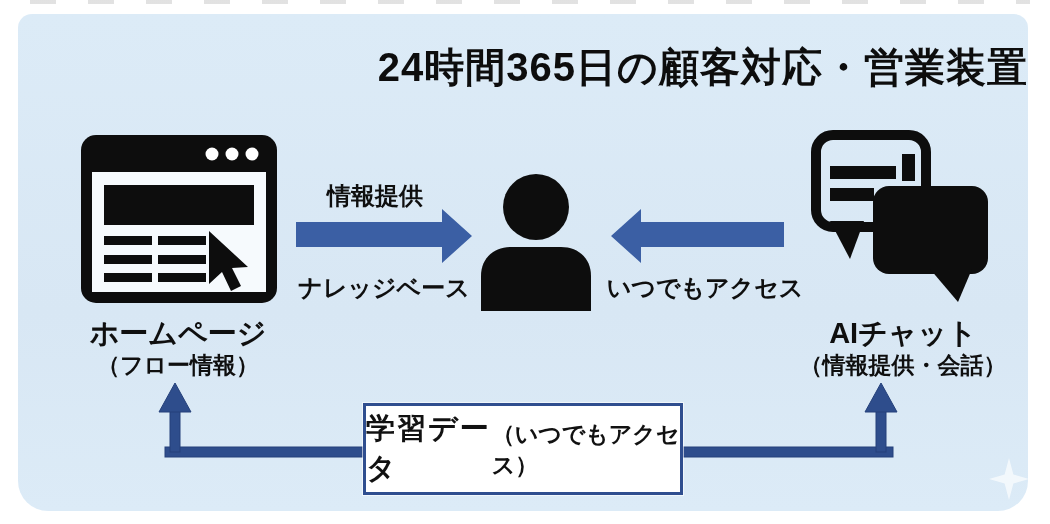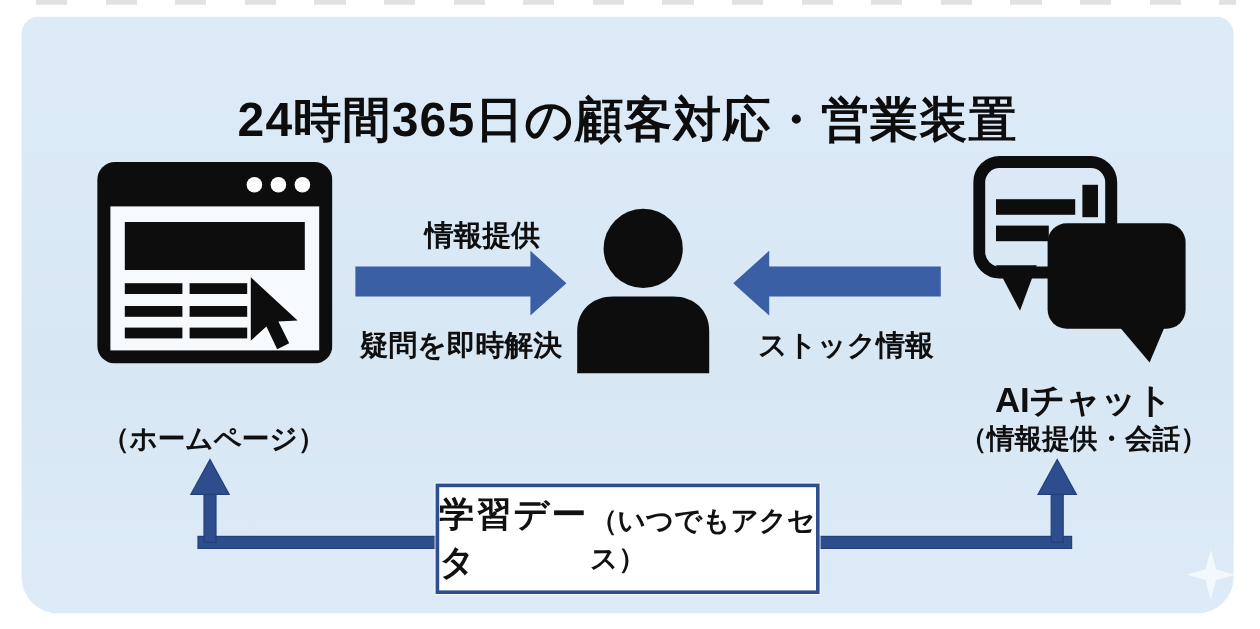--- a/index.html
+++ b/index.html
@@ -11,22 +11,22 @@
   .panel{
     position:absolute;left:18px;top:14px;width:1010px;height:497px;
     background:linear-gradient(180deg,#dcebf7 0%,#d8e7f4 60%,#dcebf7 100%);
     border-radius:14px 14px 30px 30px;
   }
   .artifact-top{
     position:absolute;left:30px;top:0;width:1000px;height:4px;opacity:.25;
     background:repeating-linear-gradient(90deg,#8a8a8a 0 26px,transparent 26px 58px);
   }
   .title{
-    position:absolute;left:0;top:26px;width:1010px;text-align:center;
-    font-size:40px;font-weight:800;letter-spacing:1px;color:#0d0d0d;margin-top:32px;
+    position:absolute;left:0;top:26px;width:1010px;text-align:right;
+    font-size:40px;font-weight:800;letter-spacing:1px;color:#0d0d0d;
   }
   .lbl{position:absolute;font-weight:800;color:#0f0f0f;white-space:nowrap;transform:translateX(-50%);}
   .lbl.big{font-size:29px;}
   .lbl.mid{font-size:24px;}
   .lbl.small{font-size:23px;}
   .lbl.huge{font-size:30px;letter-spacing:2px;}
   .abs{position:absolute;}
   .kbox{
     position:absolute;left:345px;top:389px;width:320px;height:92px;
     background:#ffffff;border:3px solid #2f4e8f;box-sizing:border-box;
@@ -61,37 +61,38 @@
       <g fill="#0d0d0d">
         <rect x="23" y="101" width="48" height="9"></rect>
           <rect x="23" y="120" width="48" height="9"></rect>
           <rect x="23" y="138" width="48" height="9"></rect>
         <rect x="77" y="101" width="48" height="9"></rect>
           <rect x="77" y="120" width="48" height="9"></rect>
           <rect x="77" y="138" width="48" height="9"></rect>
       </g>
       <path d="M128,96 L128,149 L141,137 L150,156 L160,151 L151,133 L167,132 Z" fill="#0d0d0d"></path>
     </svg>
-    <div class="lbl small" style="left:160px;top:336px;">（ホームページ）</div>
+    <div class="lbl big" style="left:160px;top:300px;">ホームページ</div>
+    <div class="lbl small" style="left:160px;top:336px;">（フロー情報）</div>
 
     <svg class="abs" style="left:278px;top:194px;" width="178" height="56" viewBox="0 0 178 56">
       <polygon points="0,14 146,14 146,1 176,28 146,55 146,39 0,39" fill="#3b5fa4"></polygon>
     </svg>
-    <div class="lbl mid" style="left:357px;top:166px;margin-left:27px;">情報提供</div>
-    <div class="lbl mid" style="left:366px;top:258px;">疑問を即時解決</div>
+    <div class="lbl mid" style="left:357px;top:166px;">情報提供</div>
+    <div class="lbl mid" style="left:366px;top:258px;">ナレッジベース</div>
 
     <svg class="abs" style="left:458px;top:158px;" width="120" height="140" viewBox="0 0 120 140">
       <circle cx="60" cy="35" r="33" fill="#0d0d0d"></circle>
       <path d="M5,139 V104 C5,86 18,75 35,75 H85 C102,75 115,86 115,104 V139 Z" fill="#0d0d0d"></path>
     </svg>
 
     <svg class="abs" style="left:593px;top:194px;" width="175" height="56" viewBox="0 0 175 56">
       <polygon points="0,28 30,1 30,14 173,14 173,39 30,39 30,55" fill="#3b5fa4"></polygon>
     </svg>
-    <div class="lbl mid" style="left:687px;top:258px;">ストック情報</div>
+    <div class="lbl mid" style="left:687px;top:258px;">いつでもアクセス</div>
 
     <svg class="abs" style="left:793px;top:115px;" width="185" height="178" viewBox="0 0 185 178">
       <rect x="5" y="6" width="110" height="92" rx="17" fill="none" stroke="#0d0d0d" stroke-width="10"></rect>
       <path d="M19,92 L39,130 L53,92 Z" fill="#0d0d0d"></path>
       <g fill="#0d0d0d">
         <rect x="19" y="37" width="66" height="13"></rect>
         <rect x="91" y="25" width="13" height="27"></rect>
         <rect x="19" y="59" width="44" height="13"></rect>
       </g>
       <rect x="62" y="57" width="115" height="88" rx="16" fill="#0d0d0d"></rect>

